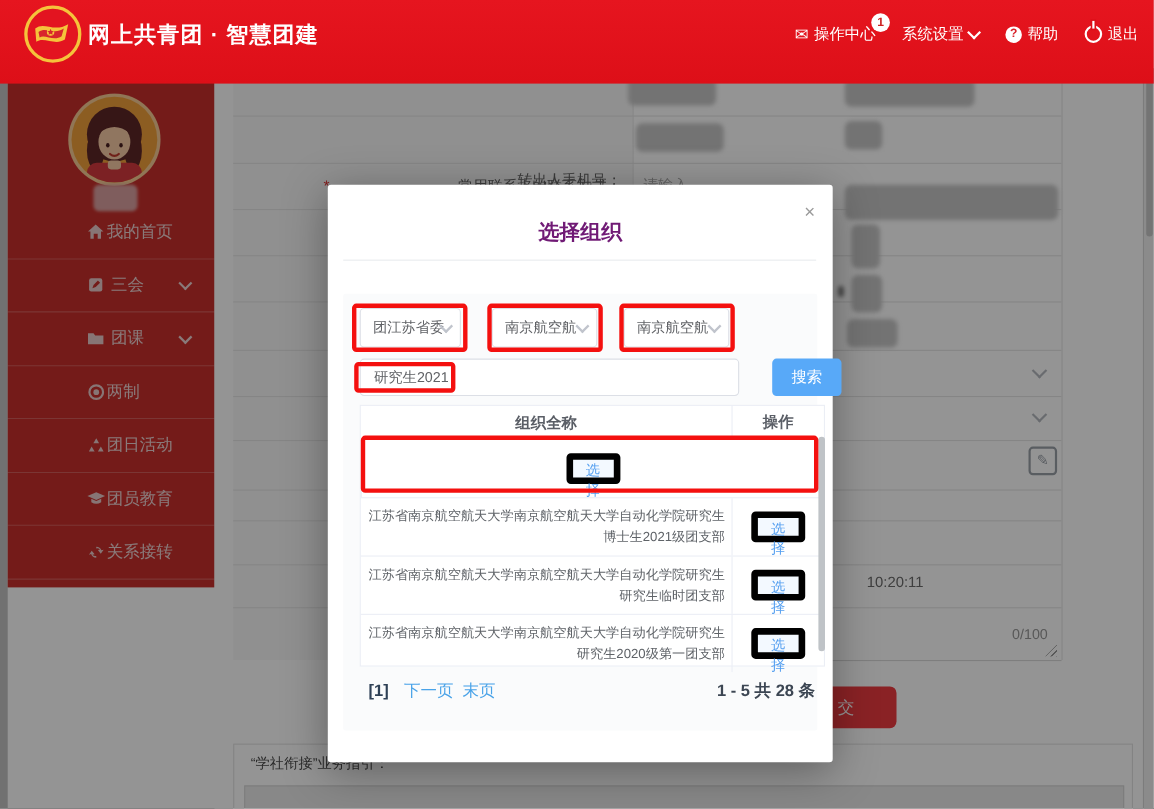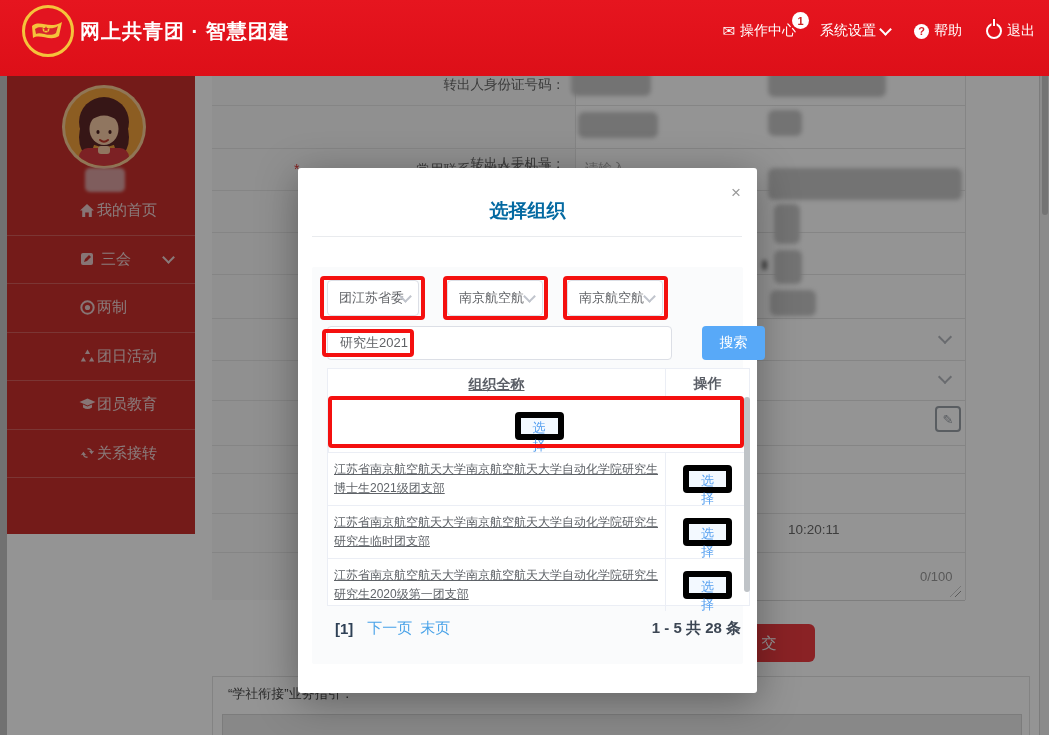--- a/index.html
+++ b/index.html
@@ -50,38 +50,38 @@
   .guidetitle{position:absolute;left:33px;top:623px;font-size:13px;color:#4a4a4a;}
   .guideinner{position:absolute;left:27px;top:652px;width:800px;height:90px;background:#ebebeb;border:1px solid #d6d6d6;box-sizing:border-box;}
   .vscroll{position:absolute;left:1040px;top:62px;width:9px;height:673px;background:#efefef;}
   .vthumb{position:absolute;left:1.5px;top:3px;width:6px;height:150px;background:#c9c9c9;border-radius:3px;}
   
   .overlay{position:absolute;left:0;top:62px;width:1049px;height:673px;background:rgba(0,0,0,.42);z-index:50;}
   .modal{position:absolute;left:298px;top:168px;width:459px;height:525px;background:#fff;border-radius:3px;
          box-shadow:0 8px 40px rgba(0,0,0,.35);z-index:100;}
   .mclose{position:absolute;right:10px;top:14px;width:22px;height:22px;color:#9a9a9a;font-size:17px;line-height:22px;
           text-align:center;cursor:pointer;}
-  .mtitle{position:absolute;left:0;top:30px;width:100%;text-align:center;font-size:19px;font-weight:bold;color:#0369a1;}
+  .mtitle{position:absolute;left:0;top:30px;width:100%;text-align:center;font-size:19px;font-weight:bold;color:#701a75;}
   .mdiv{position:absolute;left:14px;top:68px;width:430px;height:1px;background:#e9ebee;}
   .mpanel{position:absolute;left:14px;top:99px;width:431px;height:397px;background:#fafbfc;border-radius:2px;}
   .sel{position:absolute;top:112px;height:36px;background:#fff;border:1px solid #dcdfe6;border-radius:4px;box-sizing:border-box;
        display:flex;align-items:center;padding:0 22px 0 11px;font-size:13px;color:#606266;cursor:pointer;overflow:hidden;white-space:nowrap;}
   .sel .cv{position:absolute;right:8px;}
   .cv{display:inline-block;width:7px;height:7px;border-right:2px solid #c0c4cc;border-bottom:2px solid #c0c4cc;transform:rotate(45deg);margin-top:-4px;}
   .anno{position:absolute;border:4px solid #f4100f;border-radius:4px;z-index:120;pointer-events:none;box-sizing:border-box;}
   .sinput{position:absolute;left:29px;top:158px;width:345px;height:34px;border:1px solid #dcdfe6;border-radius:4px;box-sizing:border-box;
           padding:0 12px;font-size:13px;color:#606266;background:#fff;font-family:inherit;outline:none;}
   .searchbtn{position:absolute;left:404px;top:158px;width:63px;height:34px;background:#58a9f8;border:none;border-radius:4px;
              color:#fff;font-size:14px;cursor:pointer;font-family:inherit;}
   .mtable{position:absolute;left:29px;top:200px;width:423px;height:238px;background:#fff;border:1px solid #ebeef5;box-sizing:border-box;}
   .throw{display:flex;height:30px;border-bottom:1px solid #ebeef5;font-size:14px;color:#5a5e66;font-weight:bold;}
   .trow{display:flex;height:52px;border-bottom:1px solid #ebeef5;}
   .trow:last-child{border-bottom:none;}
-  .cname{width:337px;display:flex;align-items:center;justify-content:center;text-align:left;
-         padding:0 6px;box-sizing:border-box;font-size:12px;line-height:19px;color:#5f6368;text-decoration:underline;}
+  .cname{width:337px;display:flex;align-items:center;justify-content:center;text-align:right;
+         padding:0 6px;box-sizing:border-box;font-size:12px;line-height:19px;color:#5f6368;}
   .cop{flex:1;border-left:1px solid #ebeef5;display:flex;align-items:center;justify-content:center;}
   .selbtn{width:49px;height:28px;background:#f3f9ff;border:6px solid #000000;border-radius:4px;color:#549ff0;
           font-size:13px;cursor:pointer;font-family:inherit;}
   .tscroll{position:absolute;left:446px;top:229px;width:6px;height:195px;background:#bfc3c7;border-radius:3px;z-index:115;}
   .pgn{position:absolute;left:37px;top:448px;height:24px;display:flex;align-items:center;gap:14px;font-size:15px;}
   .pgcur{color:#2f4156;font-weight:bold;}
   .pglink{color:#4aa3e8;cursor:pointer;}
   .pgsum{position:absolute;right:16px;top:448px;height:24px;display:flex;align-items:center;
          font-size:15px;font-weight:bold;color:#3c4653;}
   .t{position:absolute;}
@@ -154,20 +154,29 @@
           <svg width="14" height="14" viewBox="0 0 14 14">
               <rect x="1" y="1" width="12" height="12" rx="2" fill="#e8caca"></rect>
               <path d="M4 10 l1-3 4-4 2 2 -4 4 Z" fill="#c9302c"></path>
             </svg>
         </span>
         <span style="margin-left:4px;">三会</span>
         <span class="mchev"></span>
       </div>
       <div class="mitem">
         <span class="mico">
+          <svg width="16" height="13" viewBox="0 0 16 13">
+              <path d="M1 2 h5 l1.5 2 H15 v8 H1 Z" fill="#e8caca"></path>
+            </svg>
+        </span>
+        <span style="margin-left:4px;">团课</span>
+        <span class="mchev"></span>
+      </div>
+      <div class="mitem">
+        <span class="mico">
           <svg width="15" height="15" viewBox="0 0 15 15">
               <circle cx="7.5" cy="7.5" r="6.2" fill="none" stroke="#e8caca" stroke-width="2"></circle>
               <circle cx="7.5" cy="7.5" r="2.6" fill="#e8caca"></circle>
             </svg>
         </span>
         <span>两制</span>
       </div>
       <div class="mitem">
         <span class="mico">
           <svg width="15" height="14" viewBox="0 0 15 14">
@@ -211,21 +220,20 @@
     <div class="hline" style="left:17px;top:298px;width:753px;"></div>
     <div class="hline" style="left:17px;top:338px;width:753px;"></div>
     <div class="hline" style="left:17px;top:383px;width:753px;"></div>
     <div class="hline" style="left:17px;top:411px;width:753px;"></div>
     <div class="hline" style="left:17px;top:451px;width:753px;"></div>
     <div class="hline" style="left:17px;top:490px;width:753px;"></div>
     <div class="hline" style="left:382px;top:538px;width:388px;background:#d9d9d9;"></div>
     <div class="vline" style="left:380px;top:0;height:538px;"></div>
     <div class="vline" style="left:770px;top:0;height:538px;"></div>
 
-    <div class="flabel" style="left:60px;top:14px;">转出人身份证号码：</div>
     <div class="flabel" style="left:60px;top:57px;margin-top:36px;">转出人手机号：</div>
     <span class="t" style="left:99px;top:99px;color:#e03131;font-size:14px;">*</span>
     <div class="flabel" style="left:60px;top:99px;">常用联系人的联系方式：</div>
     <span class="t" style="left:390px;top:98px;color:#aaa;font-size:13.5px;">请输入</span>
 
     <div class="blur" style="left:375px;top:0;width:87px;height:10px;background:#ef9090;"></div>
     <div class="blur" style="left:376px;top:8px;width:80px;height:26px;"></div>
     <div class="blur" style="left:573px;top:9px;width:118px;height:26px;"></div>
     <div class="blur" style="left:383px;top:50px;width:80px;height:26px;"></div>
     <div class="blur" style="left:573px;top:48px;width:34px;height:26px;"></div>

